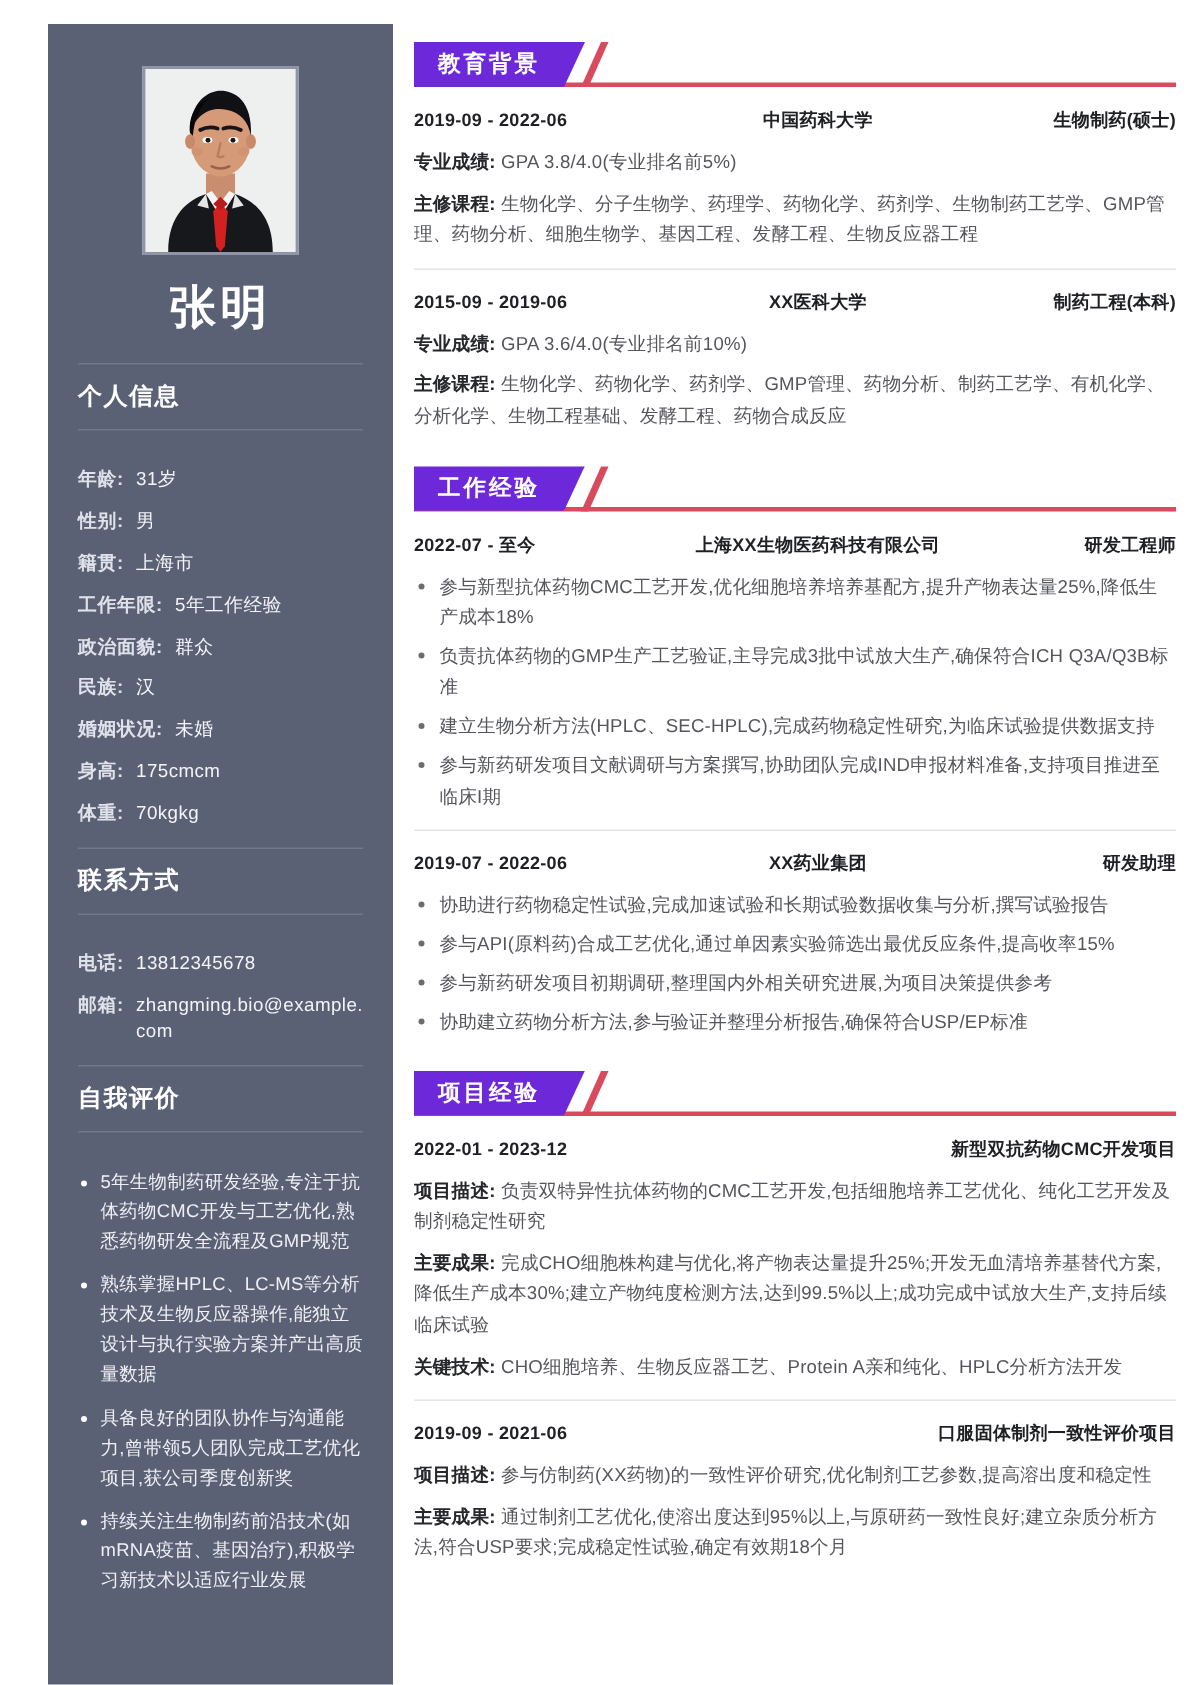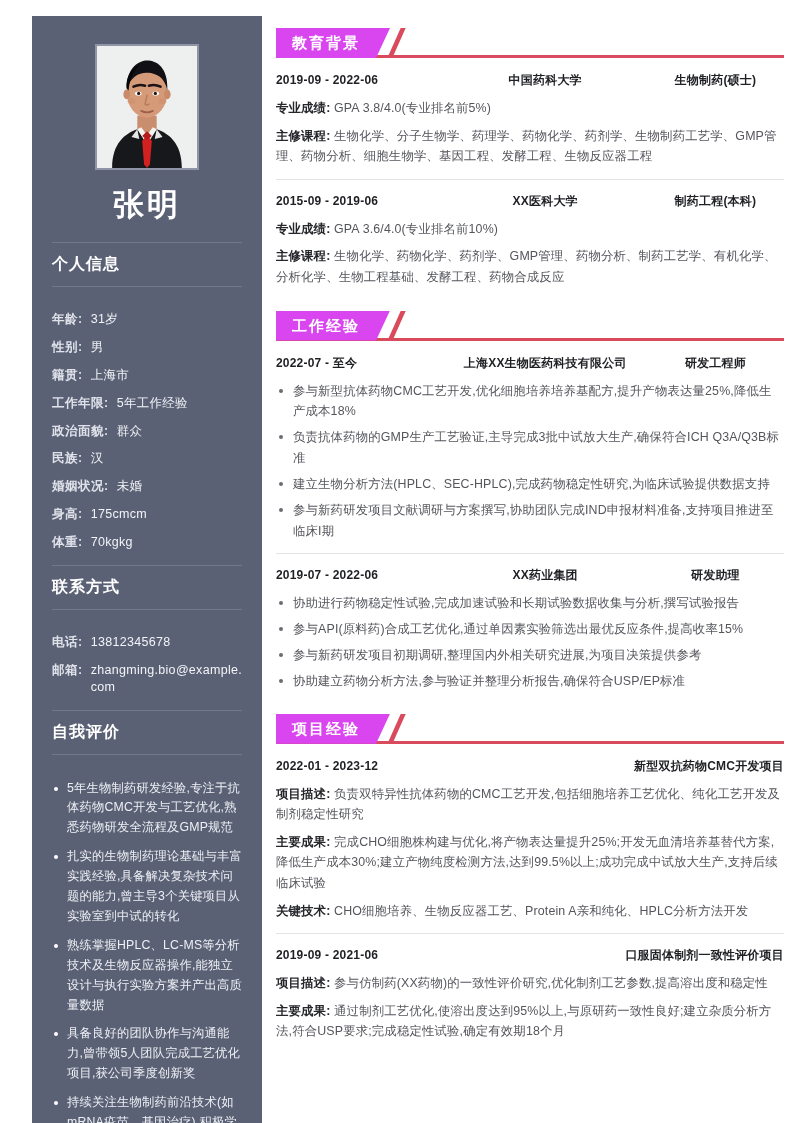--- a/index.html
+++ b/index.html
@@ -99,21 +99,21 @@
 
   .sec-head {
     position: relative;
     height: 30px;
     margin-bottom: 14px;
   }
   .sec-head .tag {
     position: absolute; left: 0; top: 0;
     height: 30px;
     padding: 0 30px 0 16px;
-    background: #d946ef;
+    background: #6d28d9;
     color: #ffffff;
     font-size: 15px;
     font-weight: bold;
     letter-spacing: 2px;
     line-height: 30px;
     clip-path: polygon(0 0, 100% 0, calc(100% - 14px) 100%, 0 100%);
   }
   .sec-head .slash {
     position: absolute;
     top: 0;
@@ -136,21 +136,21 @@
     display: flex;
     align-items: baseline;
     font-size: 12px;
     font-weight: bold;
     color: #1f2024;
     margin-bottom: 9px;
     letter-spacing: .2px;
   }
   .eh-date { width: 33%; }
   .eh-mid   { width: 40%; text-align: center; }
-  .eh-right { width: 27%; text-align: center; }
+  .eh-right { width: 27%; text-align: right; }
   .entry-head.center-only .eh-mid { width: 67%; text-align: right; }
 
   .detail {
     font-size: 12.4px;
     line-height: 1.66;
     color: #55565c;
     margin-bottom: 7px;
     letter-spacing: .15px;
   }
   .detail b { color: #26272b; font-weight: bold; }
@@ -277,21 +277,20 @@
       <div class="info-row">
         <span class="info-label">邮箱:</span>
         <span class="info-value">zhangming.bio@example.com</span>
       </div>
     </div>
 
     <div class="side-sec-title" style="margin-top:14px">自我评价</div>
 
     <ul class="eval-list">
       <li>5年生物制药研发经验,专注于抗体药物CMC开发与工艺优化,熟悉药物研发全流程及GMP规范</li>
-      <li>扎实的生物制药理论基础与丰富实践经验,具备解决复杂技术问题的能力,曾主导3个关键项目从实验室到中试的转化</li>
       <li>熟练掌握HPLC、LC-MS等分析技术及生物反应器操作,能独立设计与执行实验方案并产出高质量数据</li>
       <li>具备良好的团队协作与沟通能力,曾带领5人团队完成工艺优化项目,获公司季度创新奖</li>
       <li>持续关注生物制药前沿技术(如mRNA疫苗、基因治疗),积极学习新技术以适应行业发展</li>
     </ul>
   </aside>
 
   <main class="main">
 
     <div class="sec-head">
       <div class="rule"></div>

